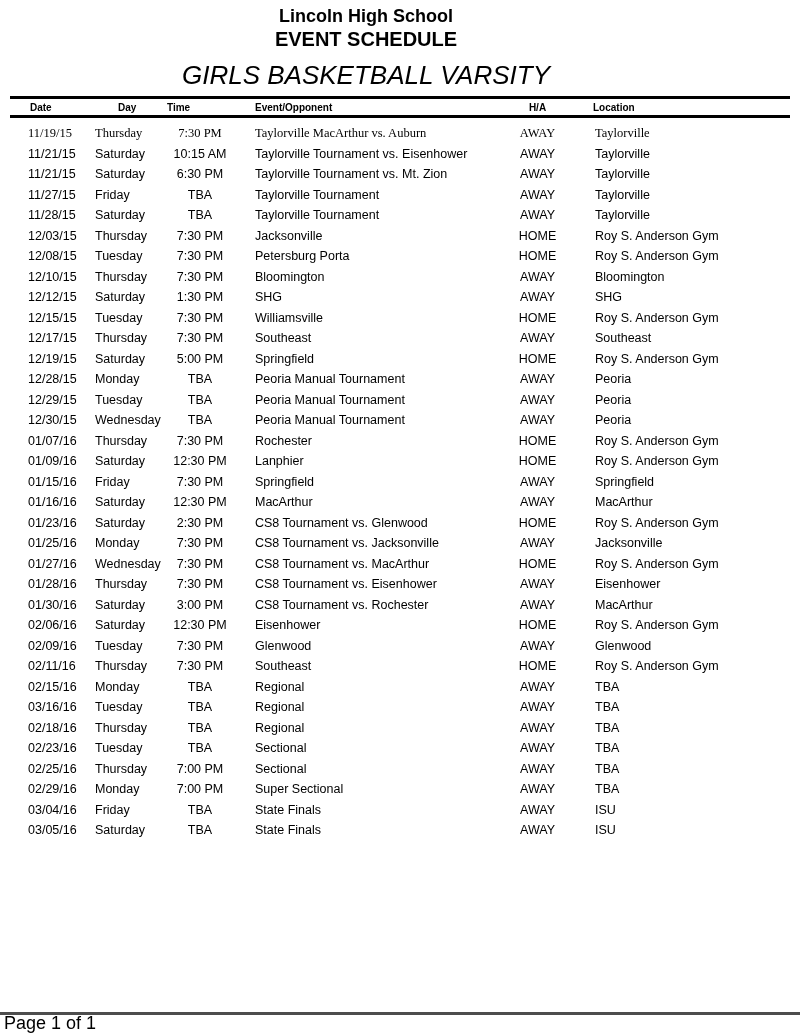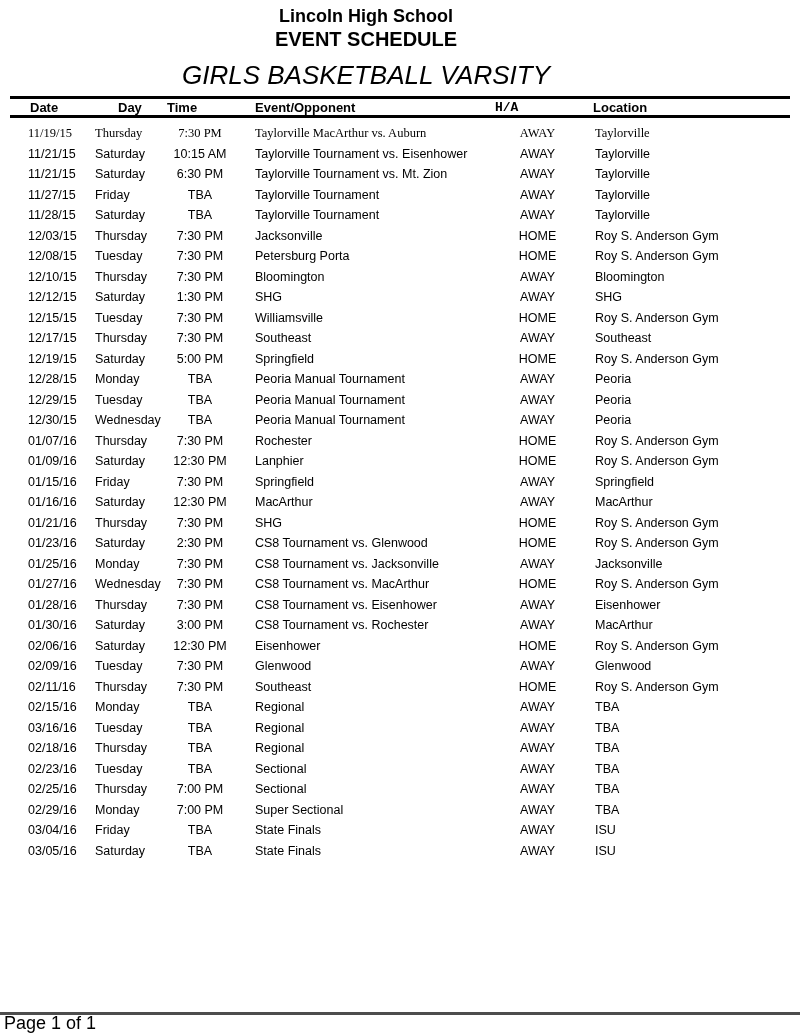--- a/index.html
+++ b/index.html
@@ -50,33 +50,33 @@
   col.c2 { width: 65px; }
   col.c3 { width: 80px; }
   col.c4 { width: 255px; }
   col.c5 { width: 85px; }
   col.c6 { width: 210px; }
   thead tr {
     height: 19px;
     border-bottom: 3px solid #000000;
   }
   th {
-    font-size: 13px;
+    font-size: 10px;
     font-weight: bold;
     text-align: left;
     padding: 0;
     vertical-align: middle;
     white-space: nowrap;
     overflow: visible;
   }
   th:nth-child(1) { padding-left: 20px; }
   th:nth-child(2) { padding-left: 23px; }
   th:nth-child(3) { padding-left: 7px; }
   th:nth-child(4) { padding-left: 15px; }
-  th:nth-child(5) { padding-left: 0; font-family: Liberation Mono, monospace; }
+  th:nth-child(5) { text-align: center; padding-left: 0; }
   th:nth-child(6) { padding-left: 13px; }
   td {
     font-size: 12.5px;
     height: 20.5px;
     padding: 0;
     vertical-align: middle;
     white-space: nowrap;
     overflow: visible;
   }
   td:nth-child(1) { padding-left: 18px; }
@@ -279,28 +279,20 @@
         </tr>
         <tr>
           <td>01/16/16</td>
           <td>Saturday</td>
           <td>12:30 PM</td>
           <td>MacArthur</td>
           <td>AWAY</td>
           <td>MacArthur</td>
         </tr>
         <tr>
-          <td>01/21/16</td>
-          <td>Thursday</td>
-          <td>7:30 PM</td>
-          <td>SHG</td>
-          <td>HOME</td>
-          <td>Roy S. Anderson Gym</td>
-        </tr>
-        <tr>
           <td>01/23/16</td>
           <td>Saturday</td>
           <td>2:30 PM</td>
           <td>CS8 Tournament vs. Glenwood</td>
           <td>HOME</td>
           <td>Roy S. Anderson Gym</td>
         </tr>
         <tr>
           <td>01/25/16</td>
           <td>Monday</td>

